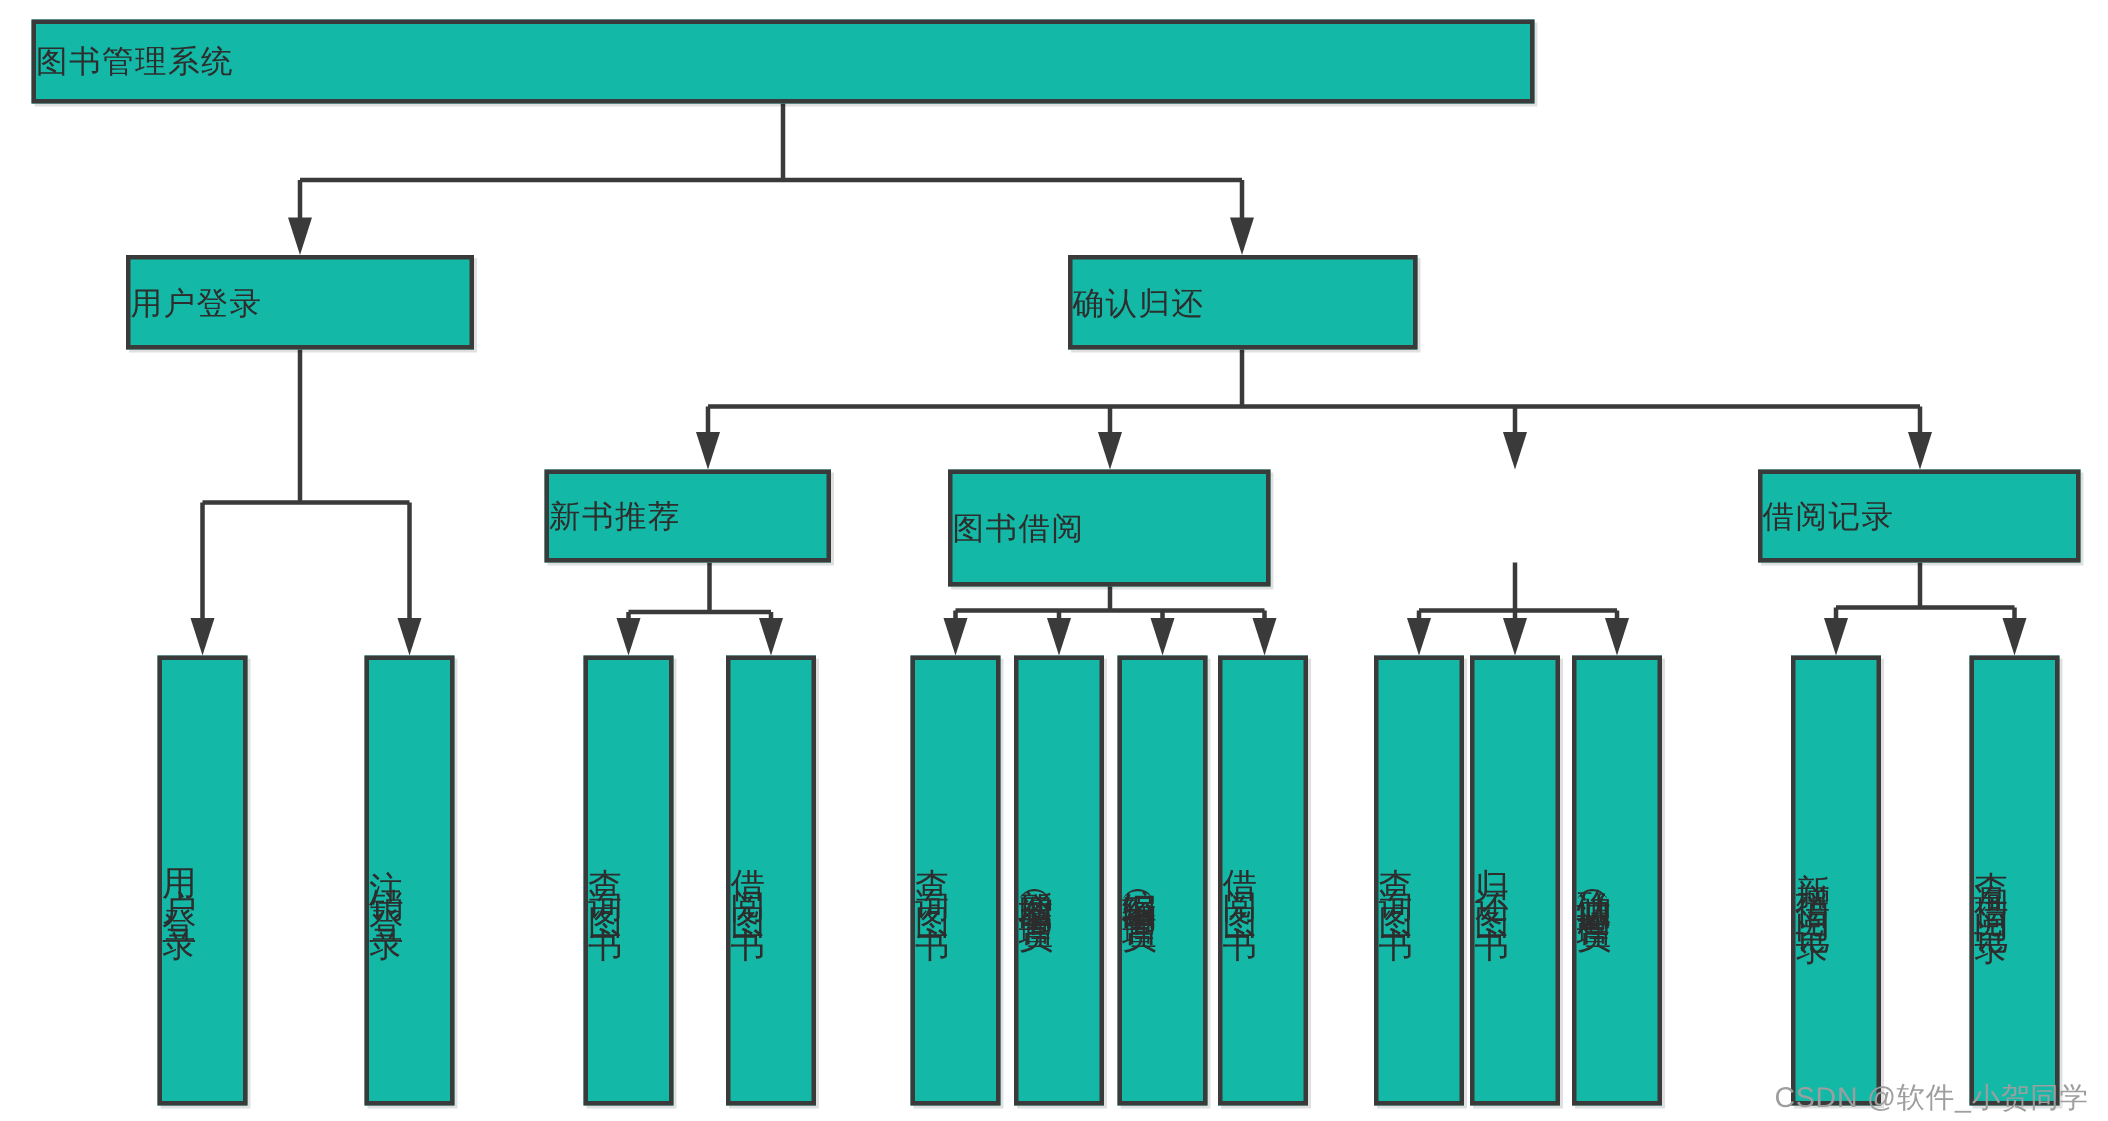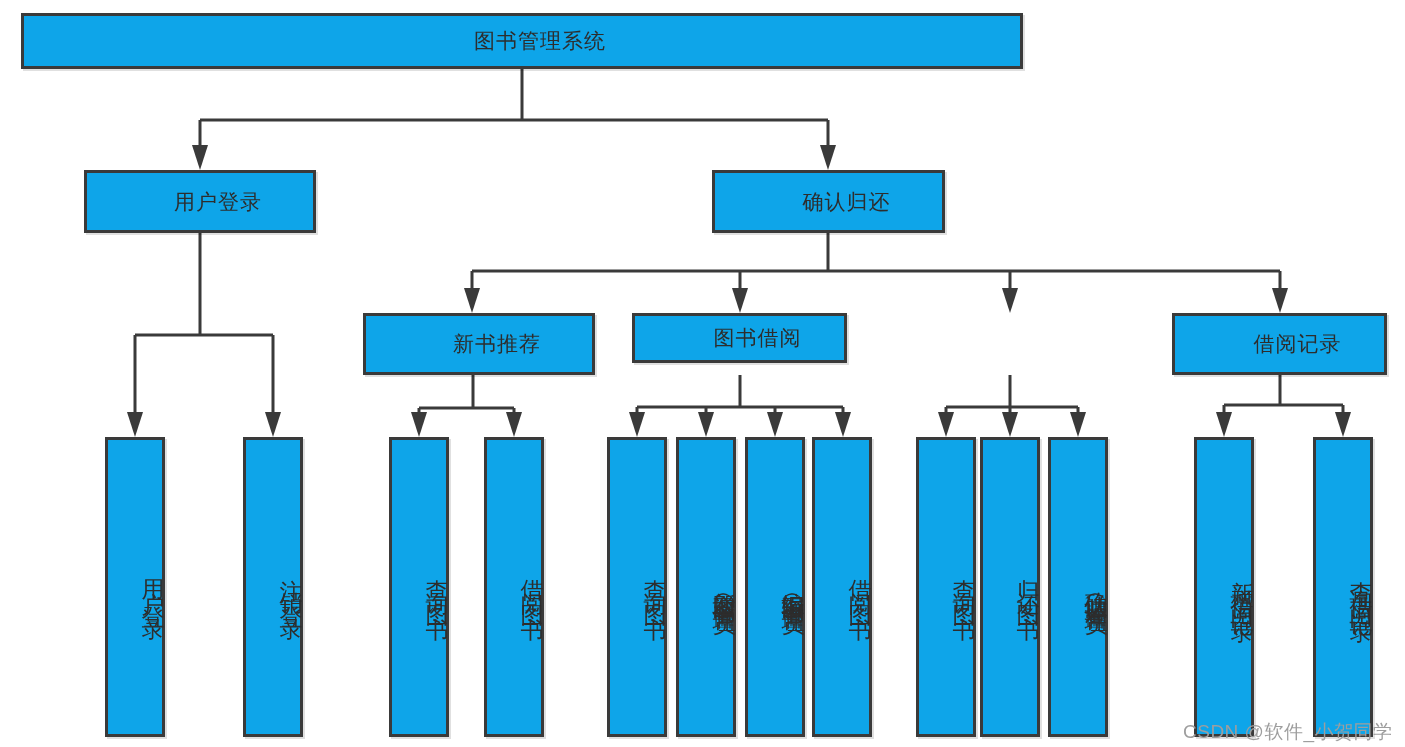--- a/index.html
+++ b/index.html
@@ -13,26 +13,25 @@
     position:relative;
     width:1405px;height:747px;
     background:var(--bg);
     font-family:"Liberation Sans","DejaVu Sans",sans-serif;
     overflow:hidden;
   }
   #wires{position:absolute;left:0;top:0;width:1405px;height:747px;}
   .box{
     position:absolute;
     box-sizing:border-box;
-    background:#0ea5e9;
+    background:#14b8a6;
     border:3px solid var(--line);
-    display:flex;align-items:center;justify-content:center;
+    display:flex;align-items:center;
     color:var(--text);
     box-shadow:2px 2px 0 rgba(0,0,0,0.12);
-    padding-left:36px;
   }
   .h-label{font-size:21px;letter-spacing:1px;}
   .leaf{top:437px;width:60px;height:300px;}
   .leaf .vtext{
     writing-mode:vertical-rl;
     text-orientation:mixed;
     font-size:23px;
     color:var(--text);
     line-height:1;
     white-space:nowrap;
@@ -108,24 +107,24 @@
     <span class="h-label">图书管理系统</span>
   </div>
 
   <div class="box" style="left:84px;top:170px;width:232px;height:63px;">
     <span class="h-label">用户登录</span>
   </div>
   <div class="box" style="left:712px;top:170px;width:233px;height:63px;">
     <span class="h-label">确认归还</span>
   </div>
 
-  <div class="box" style="left:363px;top:313px;width:232px;height:62px;">
+  <div class="box" style="left:363px;top:313px;width:191px;height:62px;">
     <span class="h-label">新书推荐</span>
   </div>
-  <div class="box" style="left:632px;top:313px;width:215px;height:50px;">
+  <div class="box" style="left:632px;top:313px;width:215px;height:78px;">
     <span class="h-label">图书借阅</span>
   </div>
   <div class="box" style="left:1172px;top:313px;width:215px;height:62px;">
     <span class="h-label">借阅记录</span>
   </div>
 
   <div class="box leaf len4" style="left:105px;">
     <span class="vtext">用户登录</span>
   </div>
   <div class="box leaf len4" style="left:243px;">

